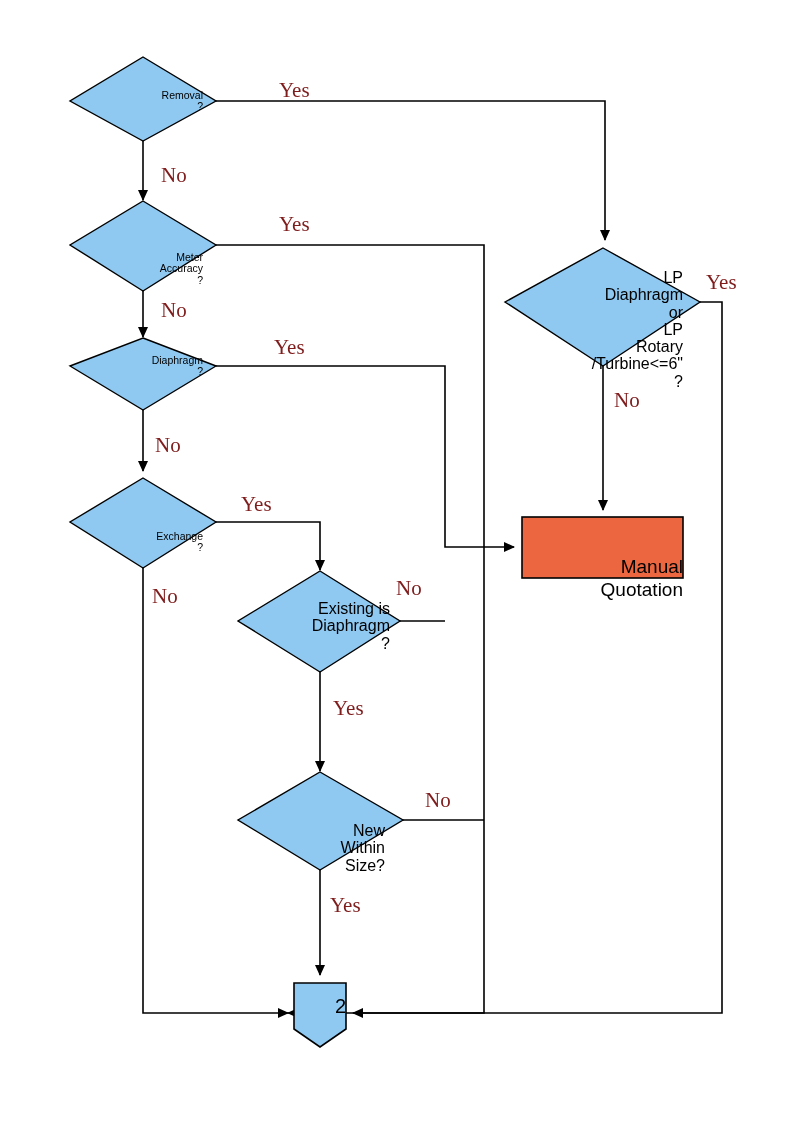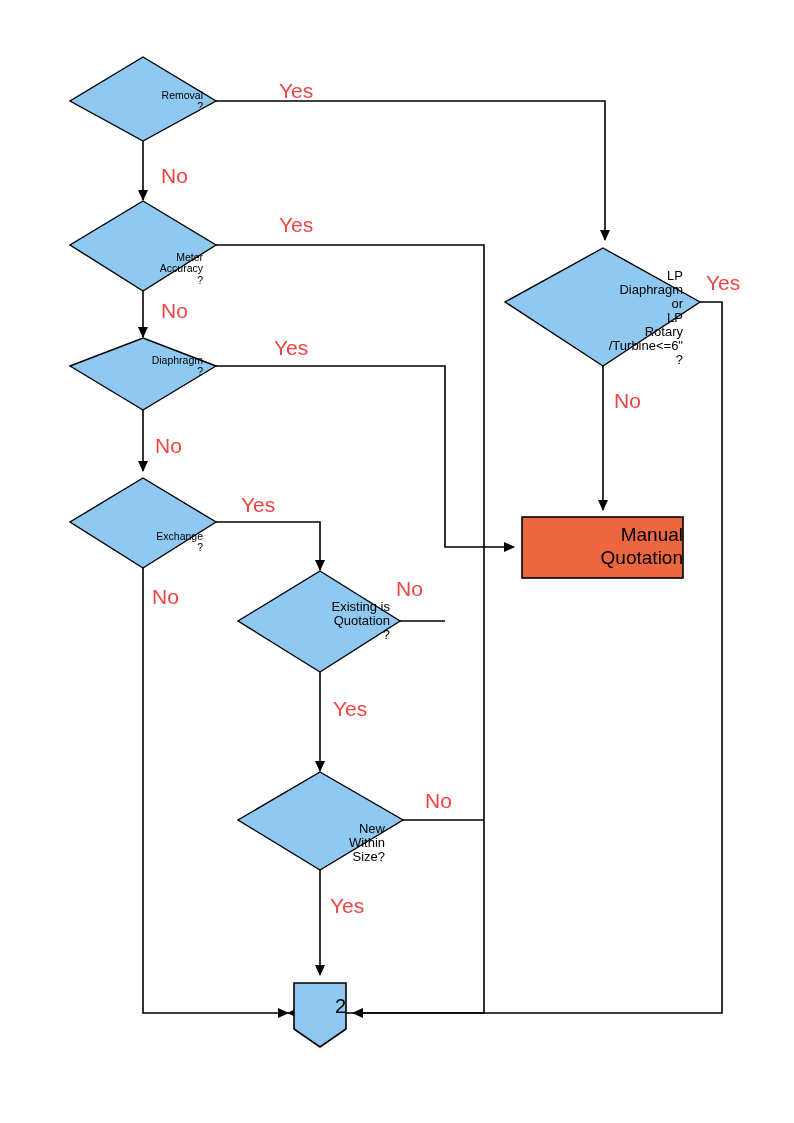--- a/index.html
+++ b/index.html
@@ -1,38 +1,38 @@
 <!DOCTYPE html>
 <html><head>
 <meta charset="utf-8">
 <style>
   html,body{margin:0;padding:0;background:#ffffff;}
   body{width:794px;height:1123px;font-family:"Liberation Sans",sans-serif;overflow:hidden;}
   #canvas{position:relative;width:794px;height:1123px;background:#fff;}
   svg{position:absolute;left:0;top:0;width:794px;height:1123px;}
   .edge-label{
     position:absolute;
-    font-family:Liberation Sans, sans-serif;
+    font-family:Liberation Serif, serif;
     font-size:21px;
-    color:#ef4444;
+    color:#7f1d1d;
     white-space:nowrap;
     line-height:1;
   }
   .node-label{
     position:absolute;
     font-family:"Liberation Sans",sans-serif;
     color:#000;
     text-align:right;
     white-space:pre-line;
     line-height:1.08;
     pointer-events:none;
   }
   .dec-label{font-size:10.5px;}
-  .dec-label-big{font-size:13px;}
-  .proc-label{font-size:19px;line-height:1.22;}
+  .dec-label-big{font-size:16px;}
+  .proc-label{font-size:19px;line-height:1.22;margin-top:32px;}
   .conn-label{font-size:20px;}
 </style>
 </head>
 <body>
 
 <div id="canvas">
 
   <svg viewBox="0 0 794 1123" xmlns="http://www.w3.org/2000/svg">
     <defs>
       <marker id="arrow" markerWidth="12" markerHeight="12" refX="10" refY="5" orient="auto" markerUnits="userSpaceOnUse">
@@ -99,21 +99,21 @@
 Accuracy
 ?</div>
 
   <div class="node-label dec-label" style="left:83px;top:355px;width:120px;">Diaphragm
 ?</div>
 
   <div class="node-label dec-label" style="left:83px;top:511px;width:120px;margin-top:20px;">Exchange
 ?</div>
 
   <div class="node-label dec-label-big" style="left:250px;top:600px;width:140px;">Existing is
-Quotation
+Diaphragm
 ?</div>
 
   <div class="node-label dec-label-big" style="left:255px;top:822px;width:130px;">New
 Within
 Size?</div>
 
   <div class="node-label dec-label-big" style="left:523px;top:269px;width:160px;">LP
 Diaphragm
 or
 LP

